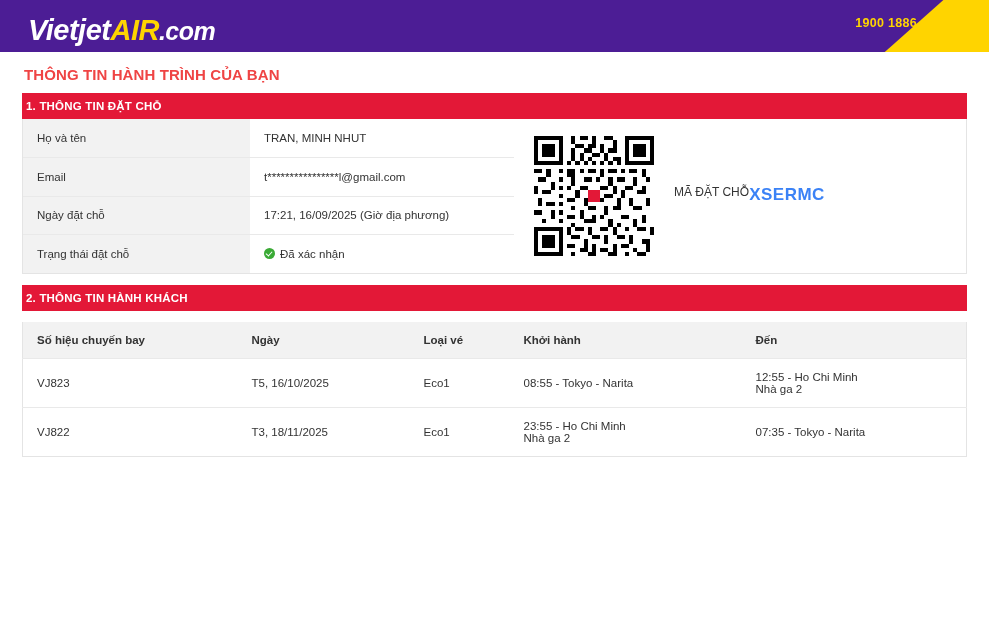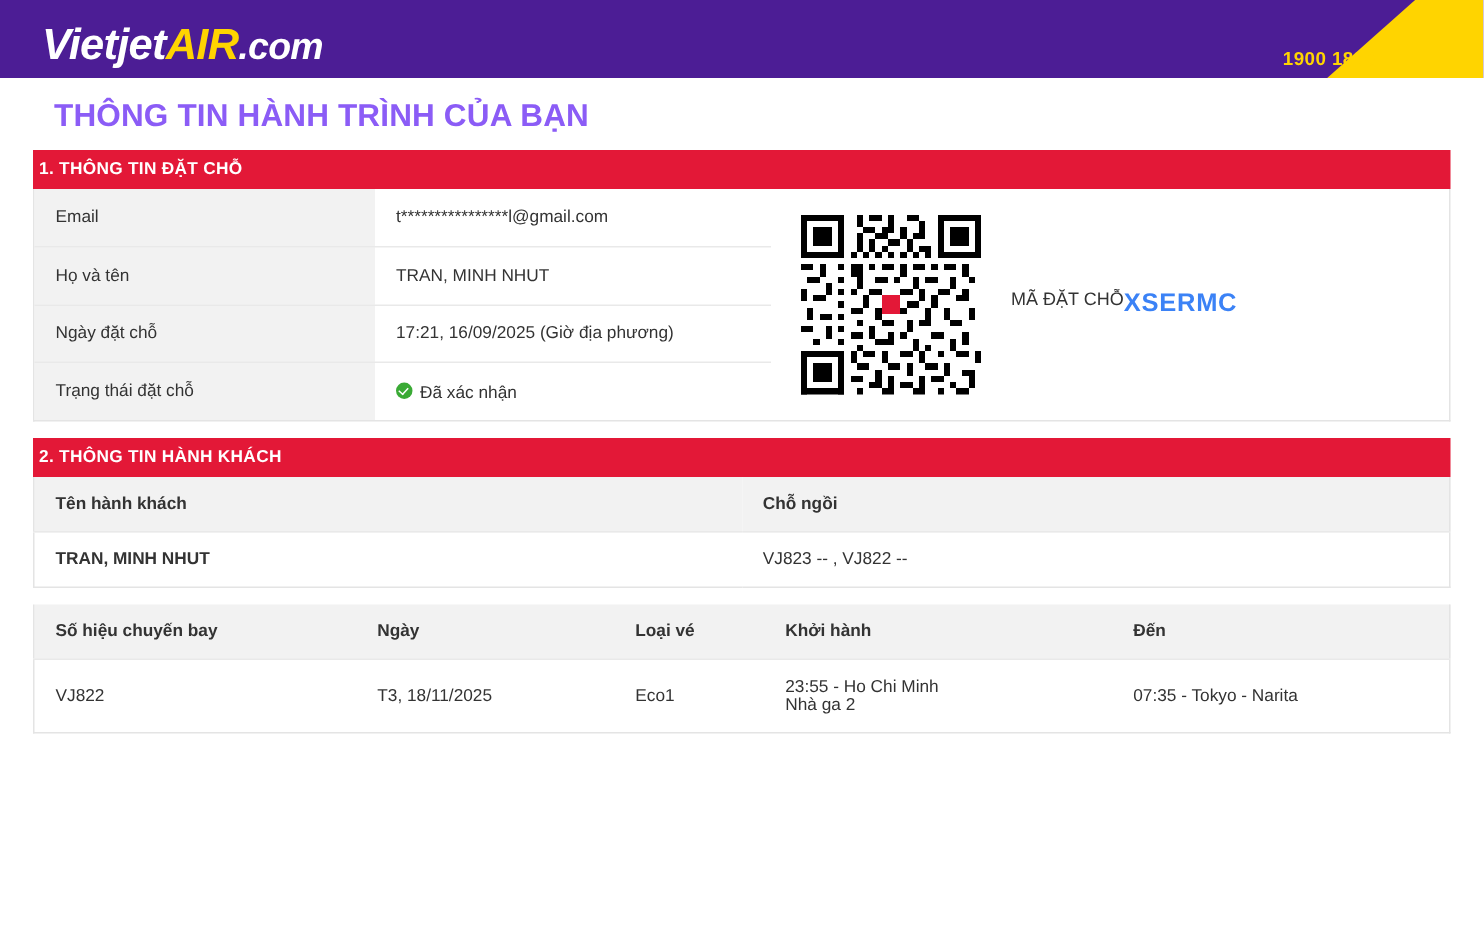--- a/index.html
+++ b/index.html
@@ -48,33 +48,33 @@
   .logo .air {
     color: #ffd400;
   }
   .logo .dotcom {
     color: #ffffff;
     font-size: 25px;
   }
   .hotline {
     position: absolute;
     right: 72px;
-    top: 32px;
+    top: 16px;
     color: #ffd400;
     font-size: 12.5px;
     font-weight: bold;
     letter-spacing: 0.3px;
   }
 
   
   .page-title {
-    margin: 14px 0 10px 36px;
-    font-size: 21px;
-    font-weight: bold;
-    color: #8b5cf6;
+    margin: 14px 0 10px 24px;
+    font-size: 15px;
+    font-weight: bold;
+    color: #ef4444;
     letter-spacing: 0.1px;
   }
 
   
   .content {
     padding: 0 22px;
   }
   .section-bar {
     background: #e31837;
     color: #ffffff;
@@ -220,26 +220,26 @@
 
 <div class="page-title">THÔNG TIN HÀNH TRÌNH CỦA BẠN</div>
 
 <div class="content">
 
   <div class="section-bar">1. THÔNG TIN ĐẶT CHỖ</div>
   <div class="booking-block">
     <table class="booking-table">
       <tbody>
           <tr>
+        <td class="label">Họ và tên</td>
+        <td class="value">TRAN, MINH NHUT</td>
+      </tr>
+      <tr>
         <td class="label">Email</td>
         <td class="value">t****************l@gmail.com</td>
-      </tr>
-      <tr>
-        <td class="label">Họ và tên</td>
-        <td class="value">TRAN, MINH NHUT</td>
       </tr>
       <tr>
         <td class="label">Ngày đặt chỗ</td>
         <td class="value">17:21, 16/09/2025 (Giờ địa phương)</td>
       </tr>
       <tr>
         <td class="label">Trạng thái đặt chỗ</td>
         <td class="value"><span class="check"></span><span>Đã xác nhận</span></td>
       </tr>
     </tbody>
@@ -395,43 +395,44 @@
       <div class="pnr-wrap">
         <div class="pnr-label">MÃ ĐẶT CHỖ</div>
         <div class="pnr-code">XSERMC</div>
       </div>
     </div>
   </div>
 
   <div class="section-gap"></div>
 
   <div class="section-bar">2. THÔNG TIN HÀNH KHÁCH</div>
-  <table class="data-table">
-    <tbody>
-        <tr>
-      <th>Tên hành khách</th>
-      <th>Chỗ ngồi</th>
-    </tr>
-    <tr>
-      <td class="pax-name">TRAN, MINH NHUT</td>
-      <td>VJ823 -- , VJ822 --</td>
-    </tr>
-  </tbody>
-    </table>
 
   <div class="section-gap"></div>
 
   <table class="data-table">
     <tbody>
         <tr>
       <th class="col-flight">Số hiệu chuyến bay</th>
       <th class="col-date">Ngày</th>
       <th class="col-fare">Loại vé</th>
       <th class="col-dep">Khởi hành</th>
       <th>Đến</th>
+    </tr>
+    <tr>
+      <td>VJ823</td>
+      <td>T5, 16/10/2025</td>
+      <td>Eco1</td>
+      <td>
+        <span class="line2">08:55 - Tokyo - Narita</span>
+        <span class="line2"></span>
+      </td>
+      <td>
+        <span class="line2">12:55 - Ho Chi Minh</span>
+        <span class="line2">Nhà ga 2</span>
+      </td>
     </tr>
     <tr>
       <td>VJ822</td>
       <td>T3, 18/11/2025</td>
       <td>Eco1</td>
       <td>
         <span class="line2">23:55 - Ho Chi Minh</span>
         <span class="line2">Nhà ga 2</span>
       </td>
       <td>

